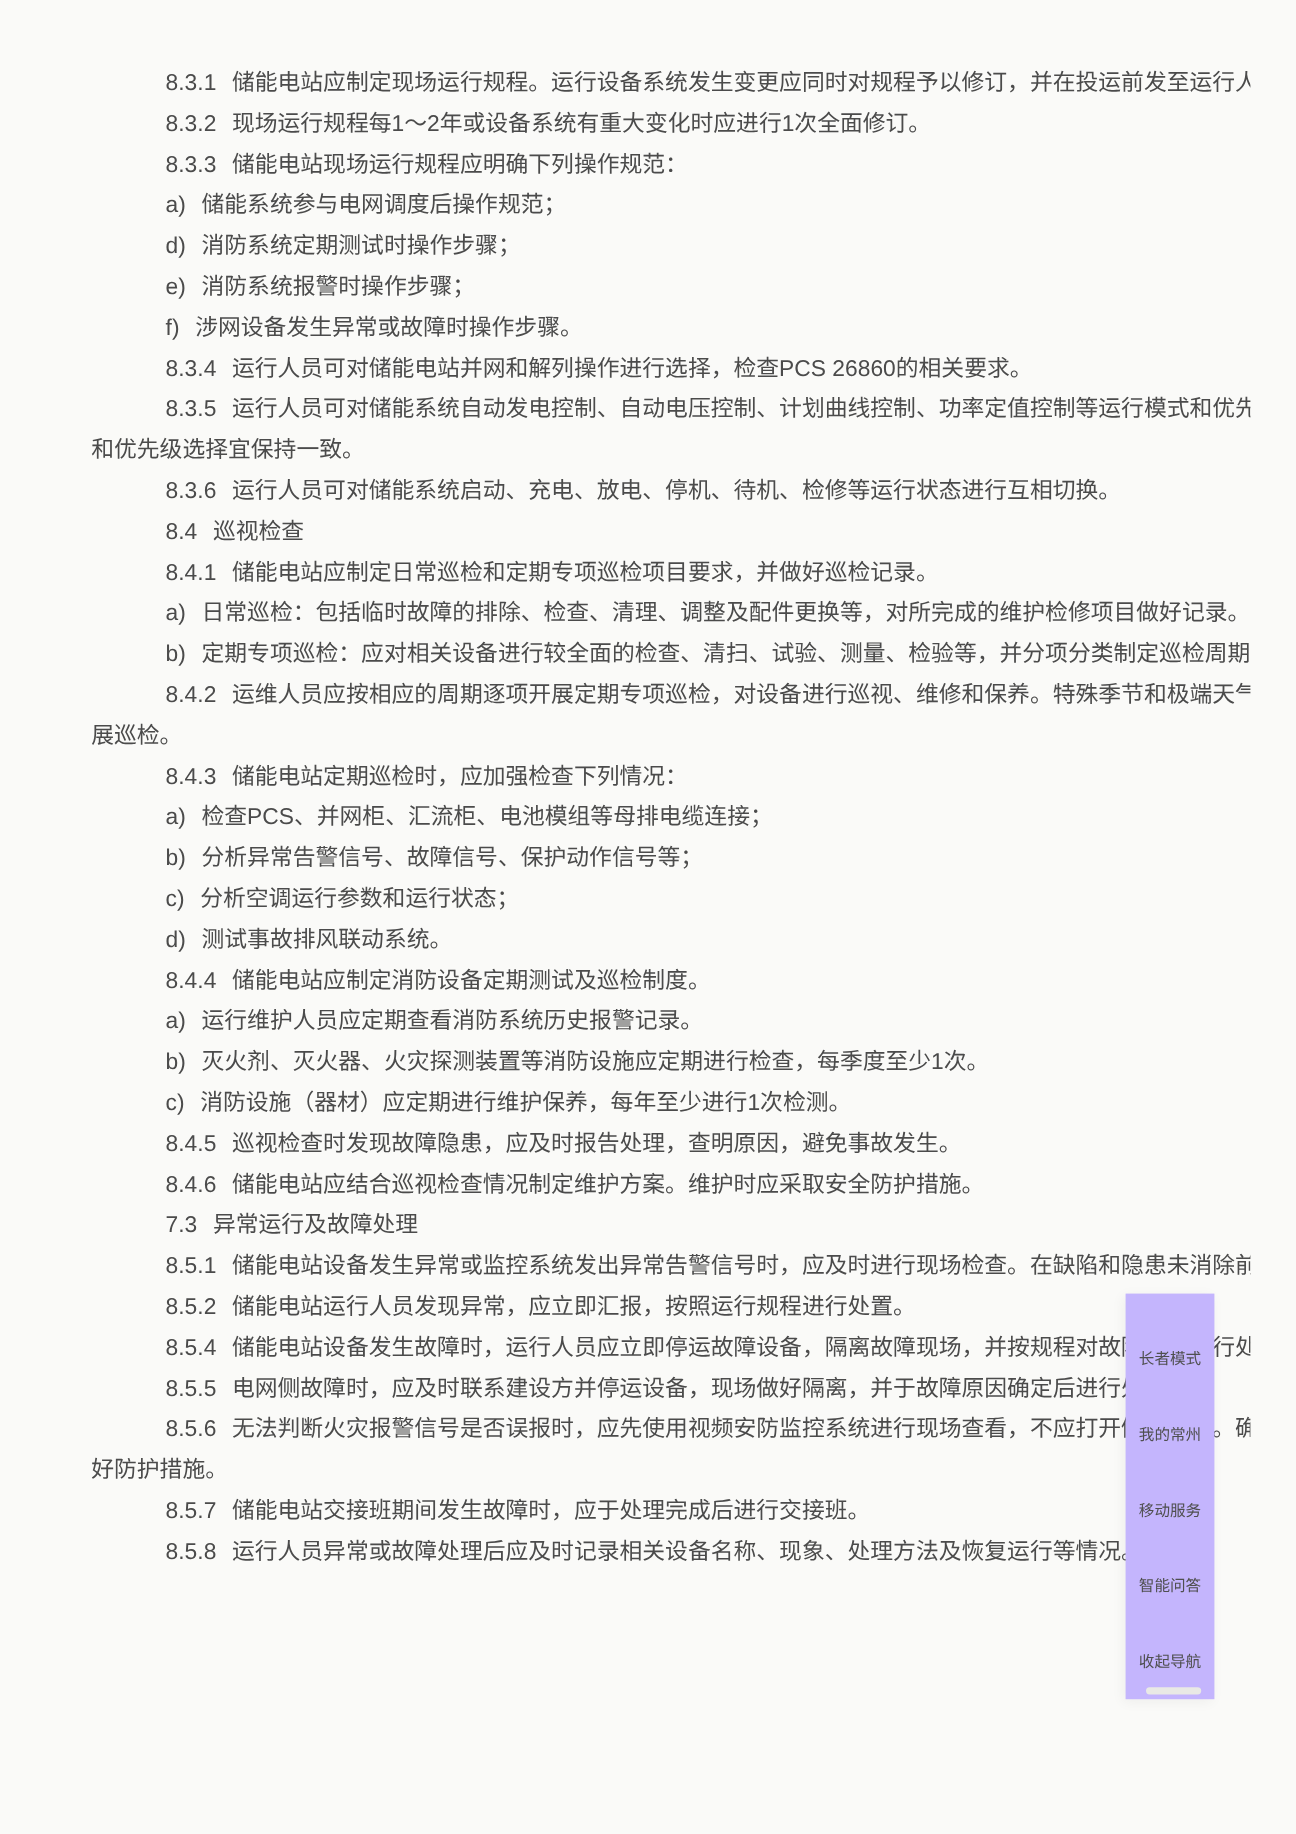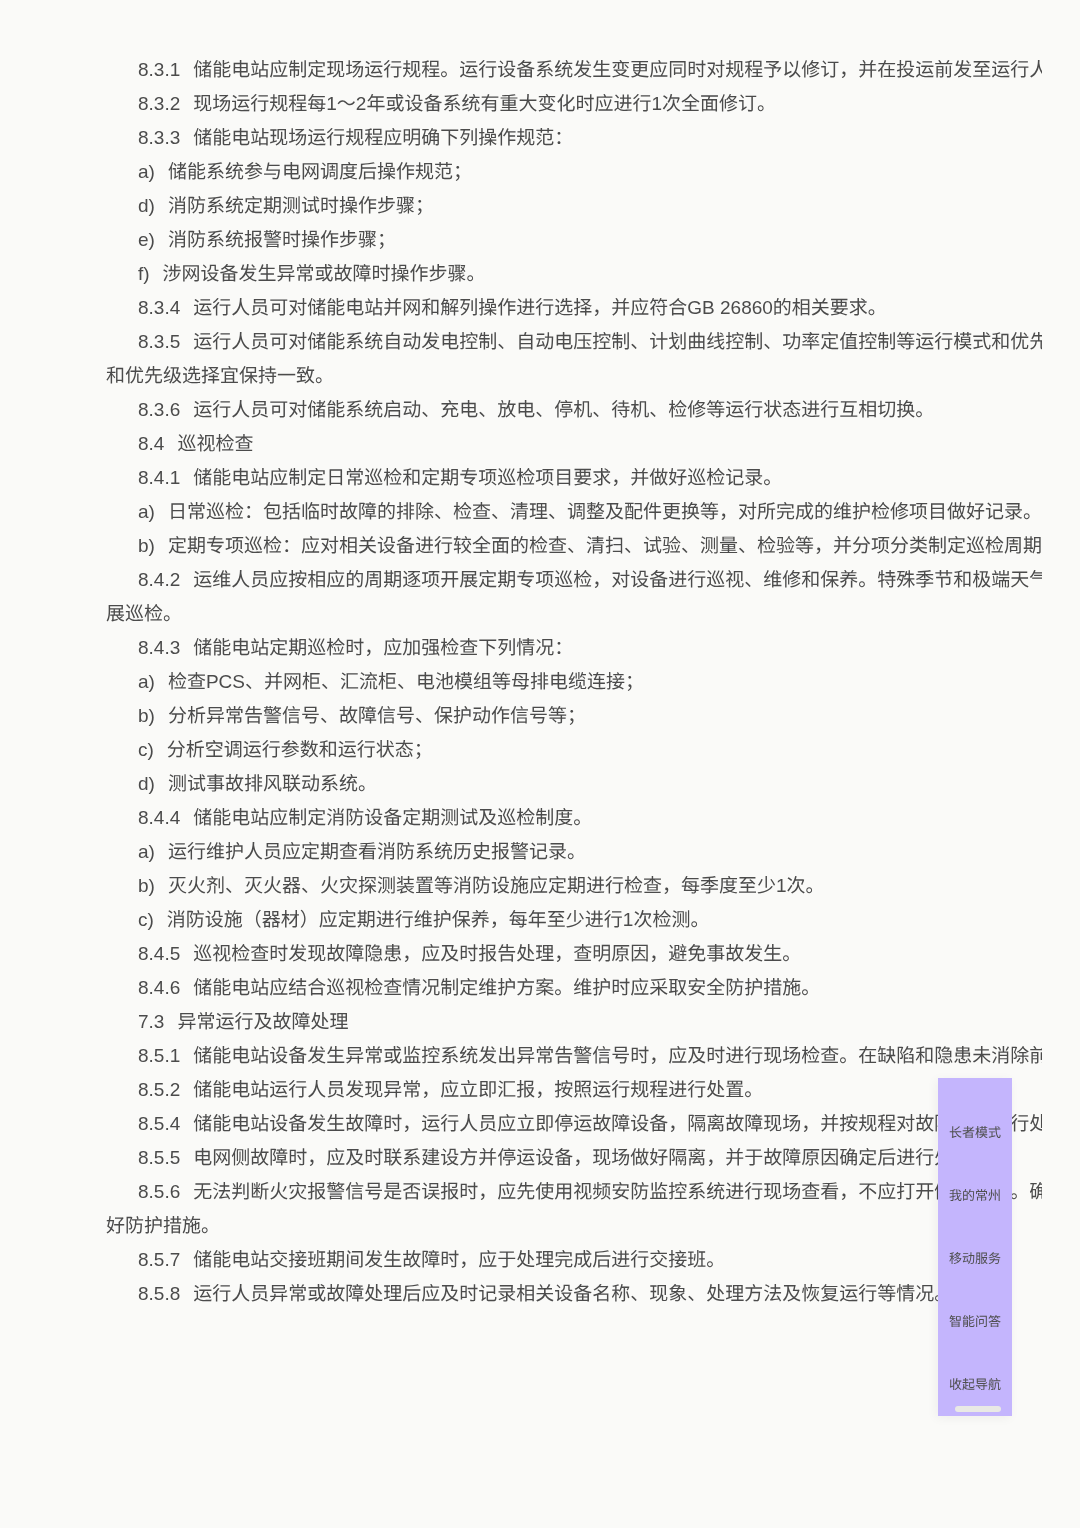--- a/index.html
+++ b/index.html
@@ -23,21 +23,21 @@
   }
   .line {
     height: 34px;
     line-height: 34px;
     font-size: 19px;
     color: #4b4b4b;
     white-space: nowrap;
     overflow: hidden;
   }
   .line.first { padding-left: 138px; }
-  .line.cont  { padding-left: 106px; }
+  .line.cont  { padding-left: 76px; }
   .num { margin-right: 13px; }
   .sidenav {
     position: absolute;
     left: 938px;
     top: 1078px;
     width: 74px;
     height: 338px;
     background: #c4b5fd;
     box-shadow: -2px 2px 10px rgba(0,0,0,0.05);
     display: flex;
@@ -71,21 +71,21 @@
 <body style="background: rgb(250, 250, 248);">
 
 <div class="doc" id="doc">
     <div class="line first"><span class="num">8.3.1</span><span class="txt">储能电站应制定现场运行规程。运行设备系统发生变更应同时对规程予以修订，并在投运前发至运行人员。</span></div>
     <div class="line first"><span class="num">8.3.2</span><span class="txt">现场运行规程每1～2年或设备系统有重大变化时应进行1次全面修订。</span></div>
     <div class="line first"><span class="num">8.3.3</span><span class="txt">储能电站现场运行规程应明确下列操作规范：</span></div>
     <div class="line first"><span class="num">a)</span><span class="txt">储能系统参与电网调度后操作规范；</span></div>
     <div class="line first"><span class="num">d)</span><span class="txt">消防系统定期测试时操作步骤；</span></div>
     <div class="line first"><span class="num">e)</span><span class="txt">消防系统报警时操作步骤；</span></div>
     <div class="line first"><span class="num">f)</span><span class="txt">涉网设备发生异常或故障时操作步骤。</span></div>
-    <div class="line first"><span class="num">8.3.4</span><span class="txt">运行人员可对储能电站并网和解列操作进行选择，并应符合GB 26860的相关要求。</span></div>
+    <div class="line first"><span class="num">8.3.4</span><span class="txt">运行人员可对储能电站并网和解列操作进行选择，检查PCS 26860的相关要求。</span></div>
     <div class="line first"><span class="num">8.3.5</span><span class="txt">运行人员可对储能系统自动发电控制、自动电压控制、计划曲线控制、功率定值控制等运行模式和优先级进行选择，各储能单</span></div>
     <div class="line cont"><span class="txt">和优先级选择宜保持一致。</span></div>
     <div class="line first"><span class="num">8.3.6</span><span class="txt">运行人员可对储能系统启动、充电、放电、停机、待机、检修等运行状态进行互相切换。</span></div>
     <div class="line first"><span class="num">8.4</span><span class="txt">巡视检查</span></div>
     <div class="line first"><span class="num">8.4.1</span><span class="txt">储能电站应制定日常巡检和定期专项巡检项目要求，并做好巡检记录。</span></div>
     <div class="line first"><span class="num">a)</span><span class="txt">日常巡检：包括临时故障的排除、检查、清理、调整及配件更换等，对所完成的维护检修项目做好记录。</span></div>
     <div class="line first"><span class="num">b)</span><span class="txt">定期专项巡检：应对相关设备进行较全面的检查、清扫、试验、测量、检验等，并分项分类制定巡检周期，周期可根据实际情况</span></div>
     <div class="line first"><span class="num">8.4.2</span><span class="txt">运维人员应按相应的周期逐项开展定期专项巡检，对设备进行巡视、维修和保养。特殊季节和极端天气前后，应针对专项巡检</span></div>
     <div class="line cont"><span class="txt">展巡检。</span></div>
     <div class="line first"><span class="num">8.4.3</span><span class="txt">储能电站定期巡检时，应加强检查下列情况：</span></div>

